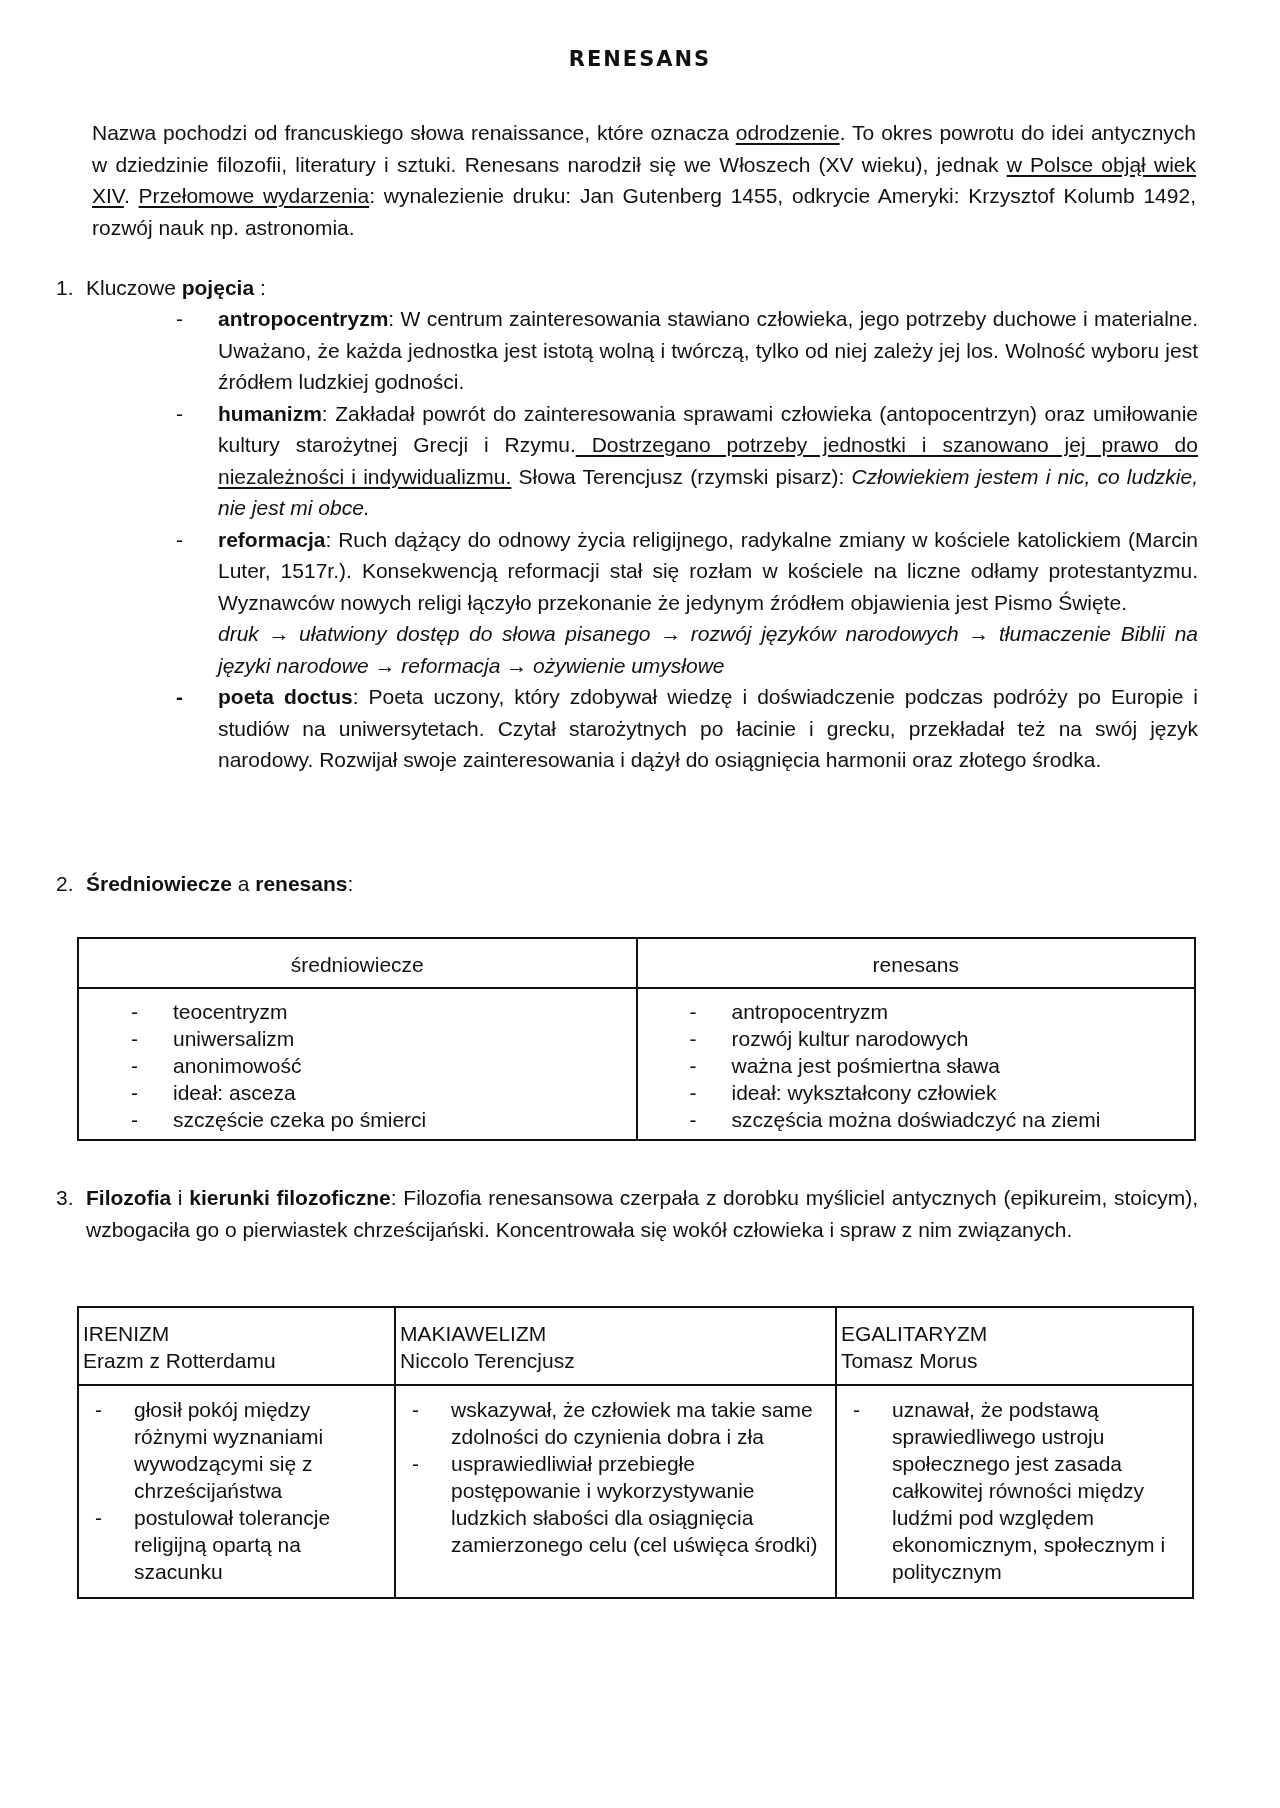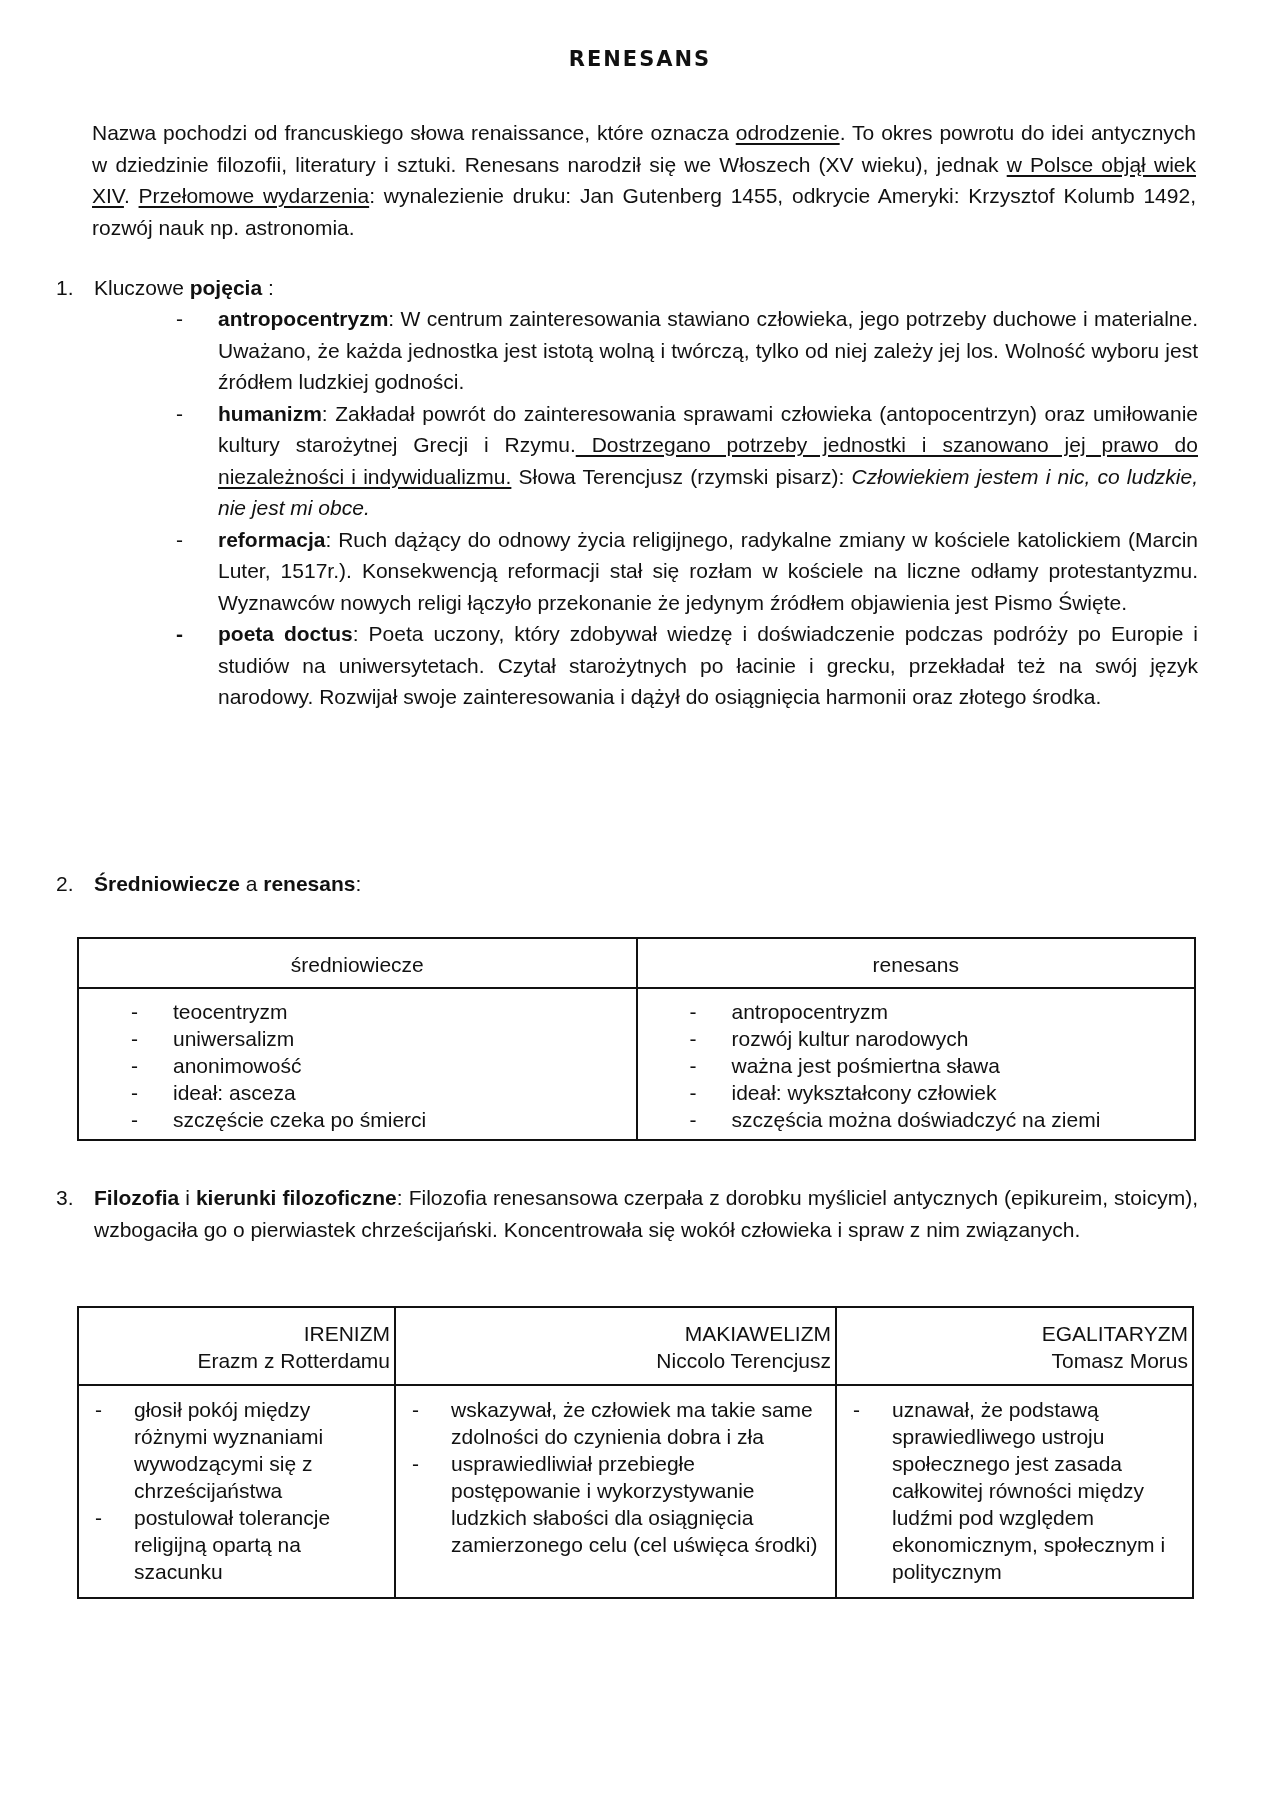--- a/index.html
+++ b/index.html
@@ -17,40 +17,40 @@
   .intro {
     position: absolute; top: 117px; left: 92px; width: 1104px;
     text-align: justify; text-align-last: left;
   }
   .u { text-decoration: underline; text-underline-offset: 3px; }
   .b { font-weight: bold; }
   .i { font-style: italic; }
 
   .sec { position: absolute; left: 56px; width: 1142px; }
   .sec-num { position: absolute; left: 0; top: 0; width: 38px; }
-  .sec-body { margin-left: 38px; }
+  .sec-body { margin-left: 30px; }
 
   .concepts { position: absolute; left: 176px; width: 1022px; top: 303px; }
   .concept { position: relative; padding-left: 42px; text-align: justify; text-align-last: left; }
   .concept .dash { position: absolute; left: 0; top: 0; }
   .concept.boldash .dash { font-weight: bold; }
   .flow { font-style: italic; text-align: justify; text-align-last: left; }
 
   table { border-collapse: collapse; position: absolute; }
   td { border: 2px solid #111; vertical-align: top; padding: 0; }
   .t1 { top: 937px; left: 77px; width: 1119px; }
   .t1 .hd { text-align: center; height: 50px; line-height: 28px; padding-top: 12px; box-sizing: border-box; }
   .t1 .bd { padding: 9px 0 6px 0; }
   .list { list-style: none; margin: 0; padding: 0; }
   .list li { position: relative; padding-left: 42px; line-height: 27px; font-size: 21px; }
   .list li .dash { position: absolute; left: 0; }
   .t1 .list { margin-left: 52px; }
 
   .t2 { top: 1306px; left: 77px; width: 1117px; }
-  .t2 .hd { text-align: right; line-height: 27px; padding: 12px 4px 10px 4px; }
+  .t2 .hd { text-align: left; line-height: 27px; padding: 12px 4px 10px 4px; }
   .t2 .bd { padding: 10px 6px 12px 16px; }
   .t2 .list li { padding-left: 39px; }
 </style>
 </head>
 <body>
 
 <div class="page">
 
   <div class="title">RENESANS</div>
 
@@ -66,20 +66,21 @@
       <span class="dash">-</span>
       <span class="b">antropocentryzm</span><span>: W centrum zainteresowania stawiano człowieka, jego potrzeby duchowe i materialne. Uważano, że każda jednostka jest istotą wolną i twórczą, tylko od niej zależy jej los. Wolność wyboru jest źródłem ludzkiej godności.</span>
     </div>
     <div class="concept">
       <span class="dash">-</span>
       <span class="b">humanizm</span><span>: Zakładał powrót do zainteresowania sprawami człowieka (antopocentrzyn) oraz umiłowanie kultury starożytnej Grecji i Rzymu.</span><span class="u"> Dostrzegano potrzeby jednostki i szanowano jej prawo do niezależności i indywidualizmu.</span><span> Słowa Terencjusz (rzymski pisarz): </span><span class="i">Człowiekiem jestem i nic, co ludzkie, nie jest mi obce.</span>
     </div>
     <div class="concept">
       <span class="dash">-</span>
       <span class="b">reformacja</span><span>: Ruch dążący do odnowy życia religijnego, radykalne zmiany w kościele katolickiem (Marcin Luter, 1517r.). Konsekwencją reformacji stał się rozłam w kościele na liczne odłamy protestantyzmu. Wyznawców nowych religi łączyło przekonanie że jedynym źródłem objawienia jest Pismo Święte.</span>
+      <div class="flow">druk → ułatwiony dostęp do słowa pisanego → rozwój języków narodowych → tłumaczenie Biblii na języki narodowe → reformacja → ożywienie umysłowe</div>
     </div>
     <div class="concept boldash">
       <span class="dash">-</span>
       <span class="b">poeta doctus</span><span>: Poeta uczony, który zdobywał wiedzę i doświadczenie podczas podróży po Europie i studiów na uniwersytetach. Czytał starożytnych po łacinie i grecku, przekładał też na swój język narodowy. Rozwijał swoje zainteresowania i dążył do osiągnięcia harmonii oraz złotego środka.</span>
     </div>
   </div>
 
   <div class="sec" style="top:868px">
     <span class="sec-num">2.</span>
     <div class="sec-body"><span class="b">Średniowiecze</span><span> a </span><span class="b">renesans</span><span>:</span></div>

